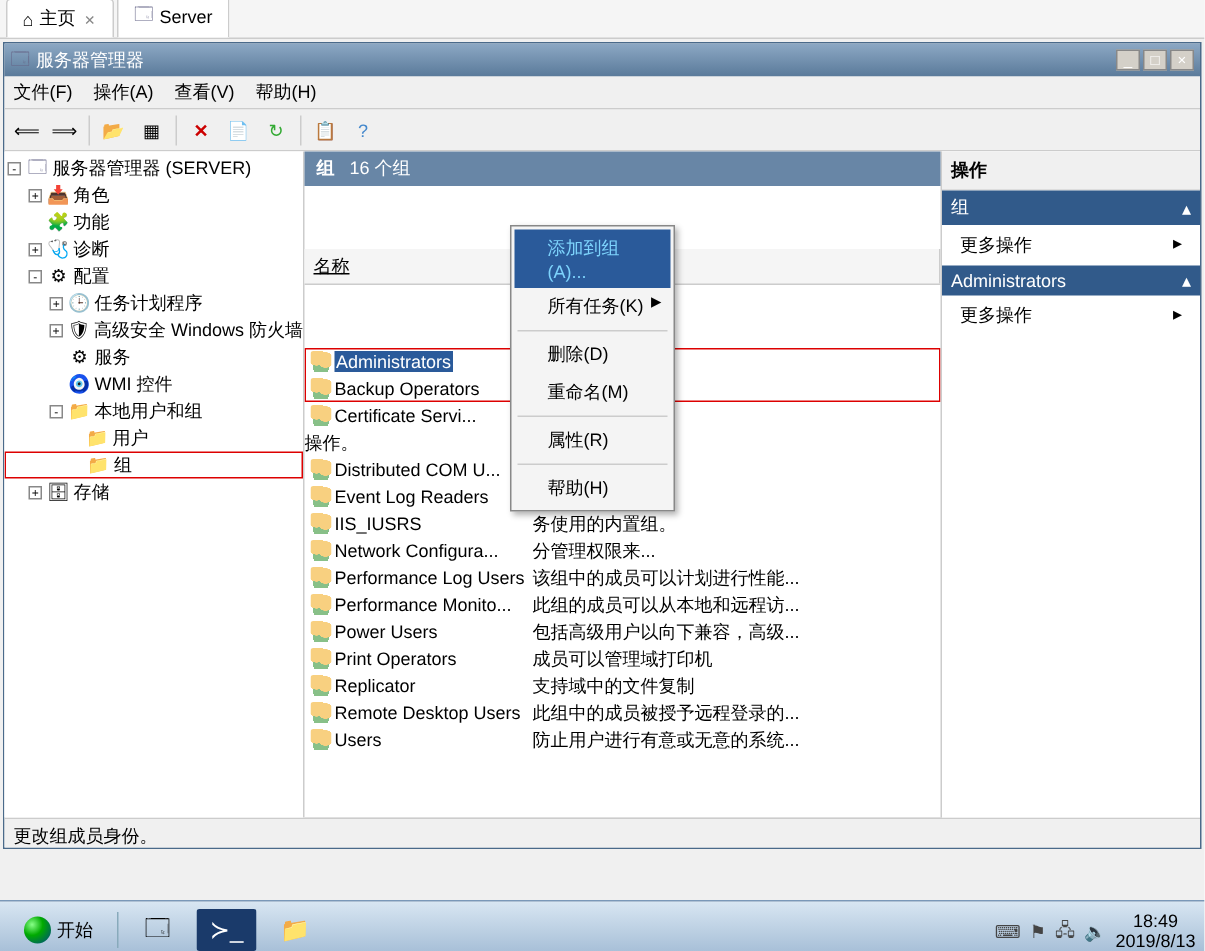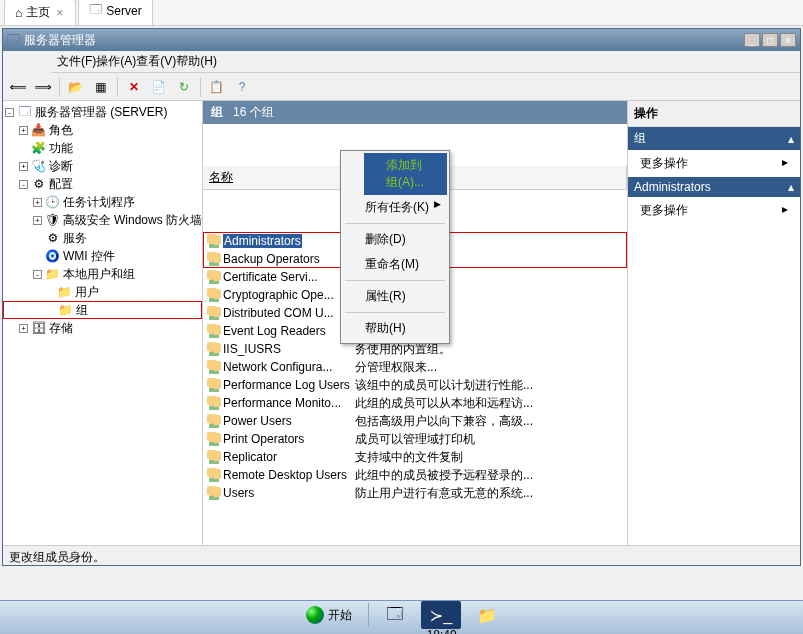--- a/index.html
+++ b/index.html
@@ -10,21 +10,21 @@
 .tab { padding: 4px 10px; background: #fff; border: 1px solid #ccc; border-bottom: none; border-radius: 3px 3px 0 0; display: flex; align-items: center; gap: 4px; cursor: default; }
 .tab .close { color: #888; padding: 0 2px; }
 
 
 .window { margin: 2px 2px 0 2px; border: 1px solid #4a6a8a; }
 .titlebar { background: linear-gradient(#8ca8c4, #5a7a9a); height: 22px; display: flex; align-items: center; padding: 0 4px; color: #fff; justify-content: space-between; }
 .titlebar-left { display: flex; align-items: center; gap: 4px; }
 .win-controls { display: flex; gap: 2px; }
 .win-btn { width: 16px; height: 14px; background: #d4d0c8; border: 1px solid #888; font-size: 10px; display:flex; align-items:center; justify-content:center; }
 
-.menubar { background: #f0f0f0; height: 22px; display: flex; align-items: center; padding: 0 6px; gap: 0; border-bottom: 1px solid #ccc; margin-left: 48px; }
+.menubar { background: #f0f0f0; height: 22px; display: flex; align-items: center; padding: 0 6px; gap: 14px; border-bottom: 1px solid #ccc; }
 .menubar span { cursor: default; }
 
 .toolbar { background: #f0f0f0; height: 28px; display: flex; align-items: center; padding: 0 4px; gap: 3px; border-bottom: 1px solid #ccc; }
 .tb-btn { width: 22px; height: 22px; display:flex; align-items:center; justify-content:center; border:1px solid transparent; border-radius:2px; }
 .tb-sep { width:1px; height:20px; background:#ccc; margin:0 2px; }
 
 .main-layout { display: flex; height: 444px; background:#fff; }
 .left-pane { width: 200px; border-right: 1px solid #ccc; overflow:hidden; background:#fff; }
 .tree { padding: 2px 0; }
 .tree-row { display:flex; align-items:center; height:18px; padding-left:2px; white-space:nowrap; cursor:default; }
@@ -49,26 +49,26 @@
 .right-pane { width:172px; background:#fff; }
 .rp-head { background:#f0f0f0; padding:4px 6px; border-bottom:1px solid #ddd; font-weight:bold; }
 .rp-section { background:#315a8a; color:#fff; padding:3px 6px; display:flex; align-items:center; justify-content:space-between; }
 .rp-item { padding:5px 12px; cursor:default; }
 
 .statusbar { background:#f0f0f0; border-top:1px solid #ccc; padding:3px 6px; height:20px; }
 
 
 .ctx-menu { position:absolute; top:150px; left:340px; width:110px; background:#f4f4f4; border:1px solid #888; box-shadow:2px 2px 4px rgba(0,0,0,.3); z-index:100; padding:2px; }
 .ctx-item { padding:4px 18px 4px 22px; position:relative; cursor:default; }
-.ctx-item.highlight { background:#2a5a9a; color:#84cc16;margin-left:21px; }
+.ctx-item.highlight { background:#2a5a9a; color:#7dd3fc; }
 .ctx-item.has-sub::after { content:"▶"; position:absolute; right:6px; font-size:9px; }
 .ctx-sep { height:1px; background:#ccc; margin:3px 2px; }
 
 
-.taskbar { position:absolute; bottom:0; left:0; right:0; height:34px; background:linear-gradient(#d8e6f2,#a8c0d8); border-top:1px solid #7a98b8; display:flex; align-items:center; justify-content:space-between; padding:0 6px;flex-direction:column; }
+.taskbar { position:absolute; bottom:0; left:0; right:0; height:34px; background:linear-gradient(#d8e6f2,#a8c0d8); border-top:1px solid #7a98b8; display:flex; align-items:flex-end; justify-content:space-between; padding:0 6px; }
 .tb-left { display:flex; align-items:center; gap:6px; }
 .start-btn { display:flex; align-items:center; gap:4px; padding:4px 10px; border-radius:3px; }
 .start-orb { width:18px; height:18px; border-radius:50%; background:radial-gradient(circle at 30% 30%, #8f8, #0a0 40%, #048); position:relative; }
 .pinned { width:40px; height:28px; display:flex; align-items:center; justify-content:center; border:1px solid transparent; border-radius:2px; font-size:16px; }
 .tb-right { display:flex; align-items:center; gap:6px; }
 .tray-icon { font-size:12px; color:#444; }
 .clock { text-align:center; line-height:13px; font-size:11px; }
 
 .group-icon { display:inline-block; width:14px; height:14px; background: radial-gradient(circle at 4px 4px, #f8d080 40%, transparent 41%), radial-gradient(circle at 10px 6px, #f8d080 40%, transparent 41%), radial-gradient(circle at 7px 11px, #88c088 40%, transparent 41%); border-radius:2px; }
 .folder-icon { color:#e8c060; }
@@ -229,24 +229,20 @@
             <div class="gdesc">份或还原文件...</div>
           </div>
           <div class="grow">
             <div class="gname">
               <span class="group-icon"></span>
               <span class="txt">Certificate Servi...</span>
             </div>
             <div class="gdesc">接到企业中...</div>
           </div>
           <div class="grow">
-            <div class="gname">
-              <span class="group-icon"></span>
-              <span class="txt">Cryptographic Ope...</span>
-            </div>
             <div class="gdesc">操作。</div>
           </div>
           <div class="grow">
             <div class="gname">
               <span class="group-icon"></span>
               <span class="txt">Distributed COM U...</span>
             </div>
             <div class="gdesc">活和使用此计...</div>
           </div>
           <div class="grow">

